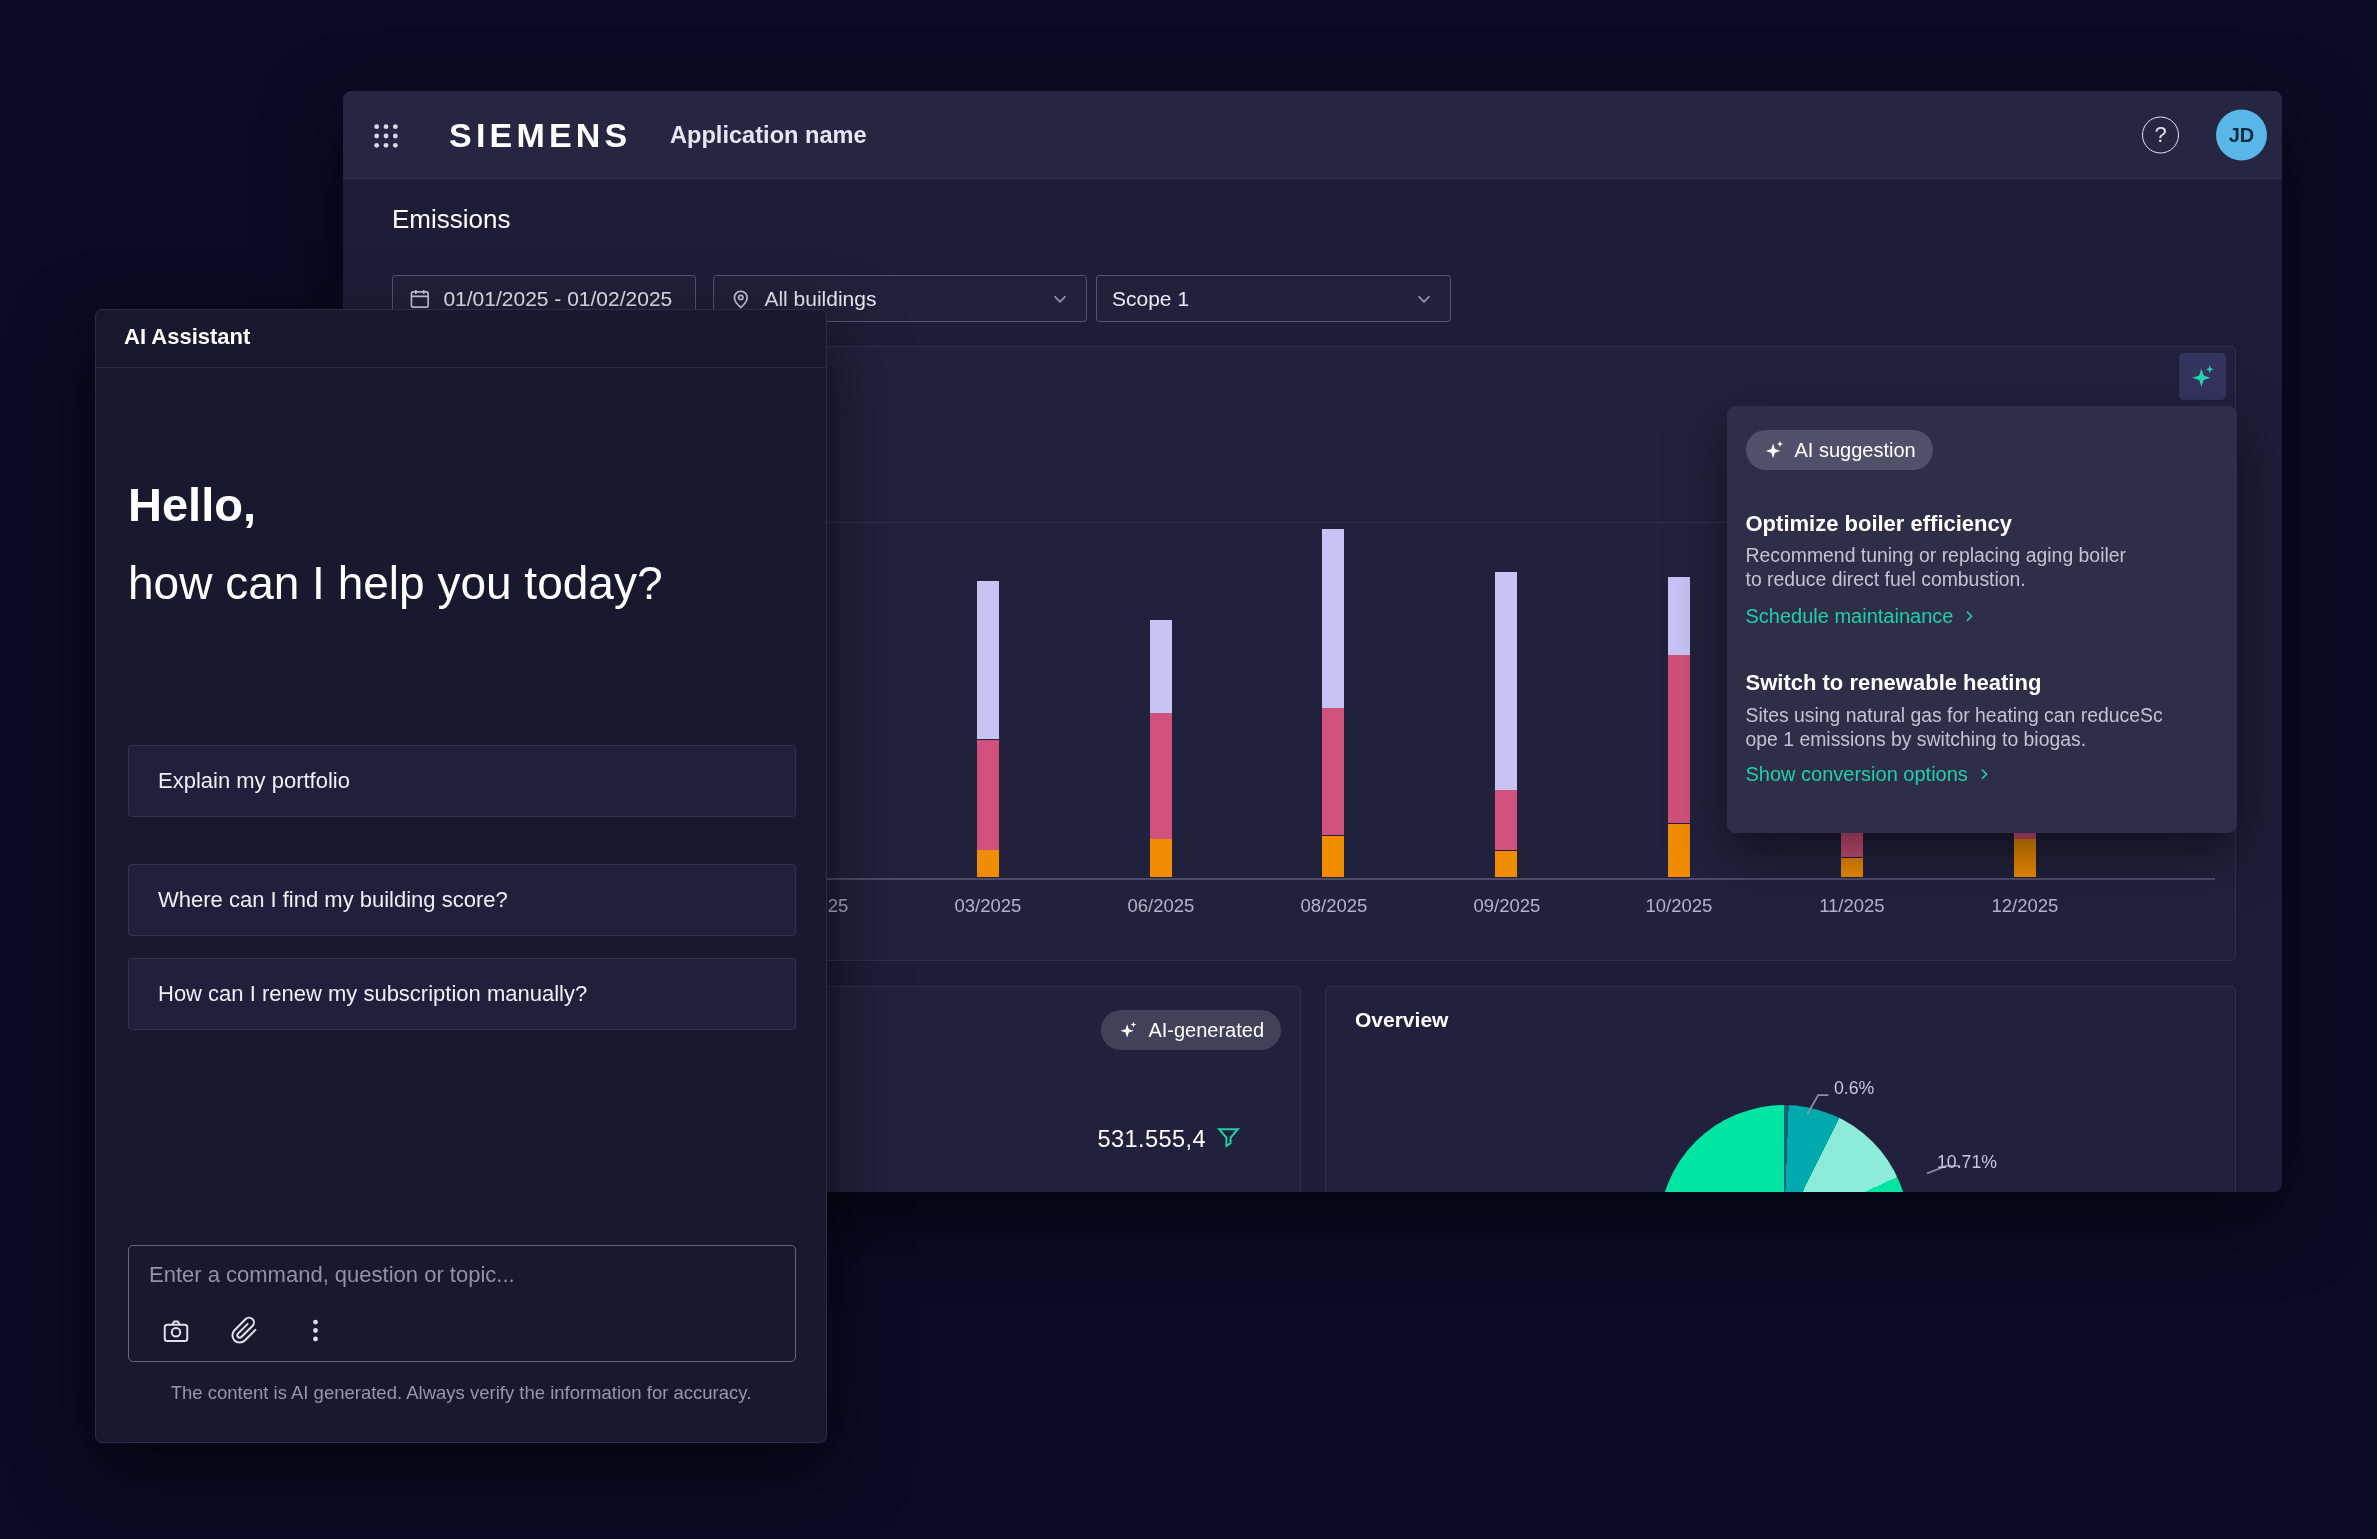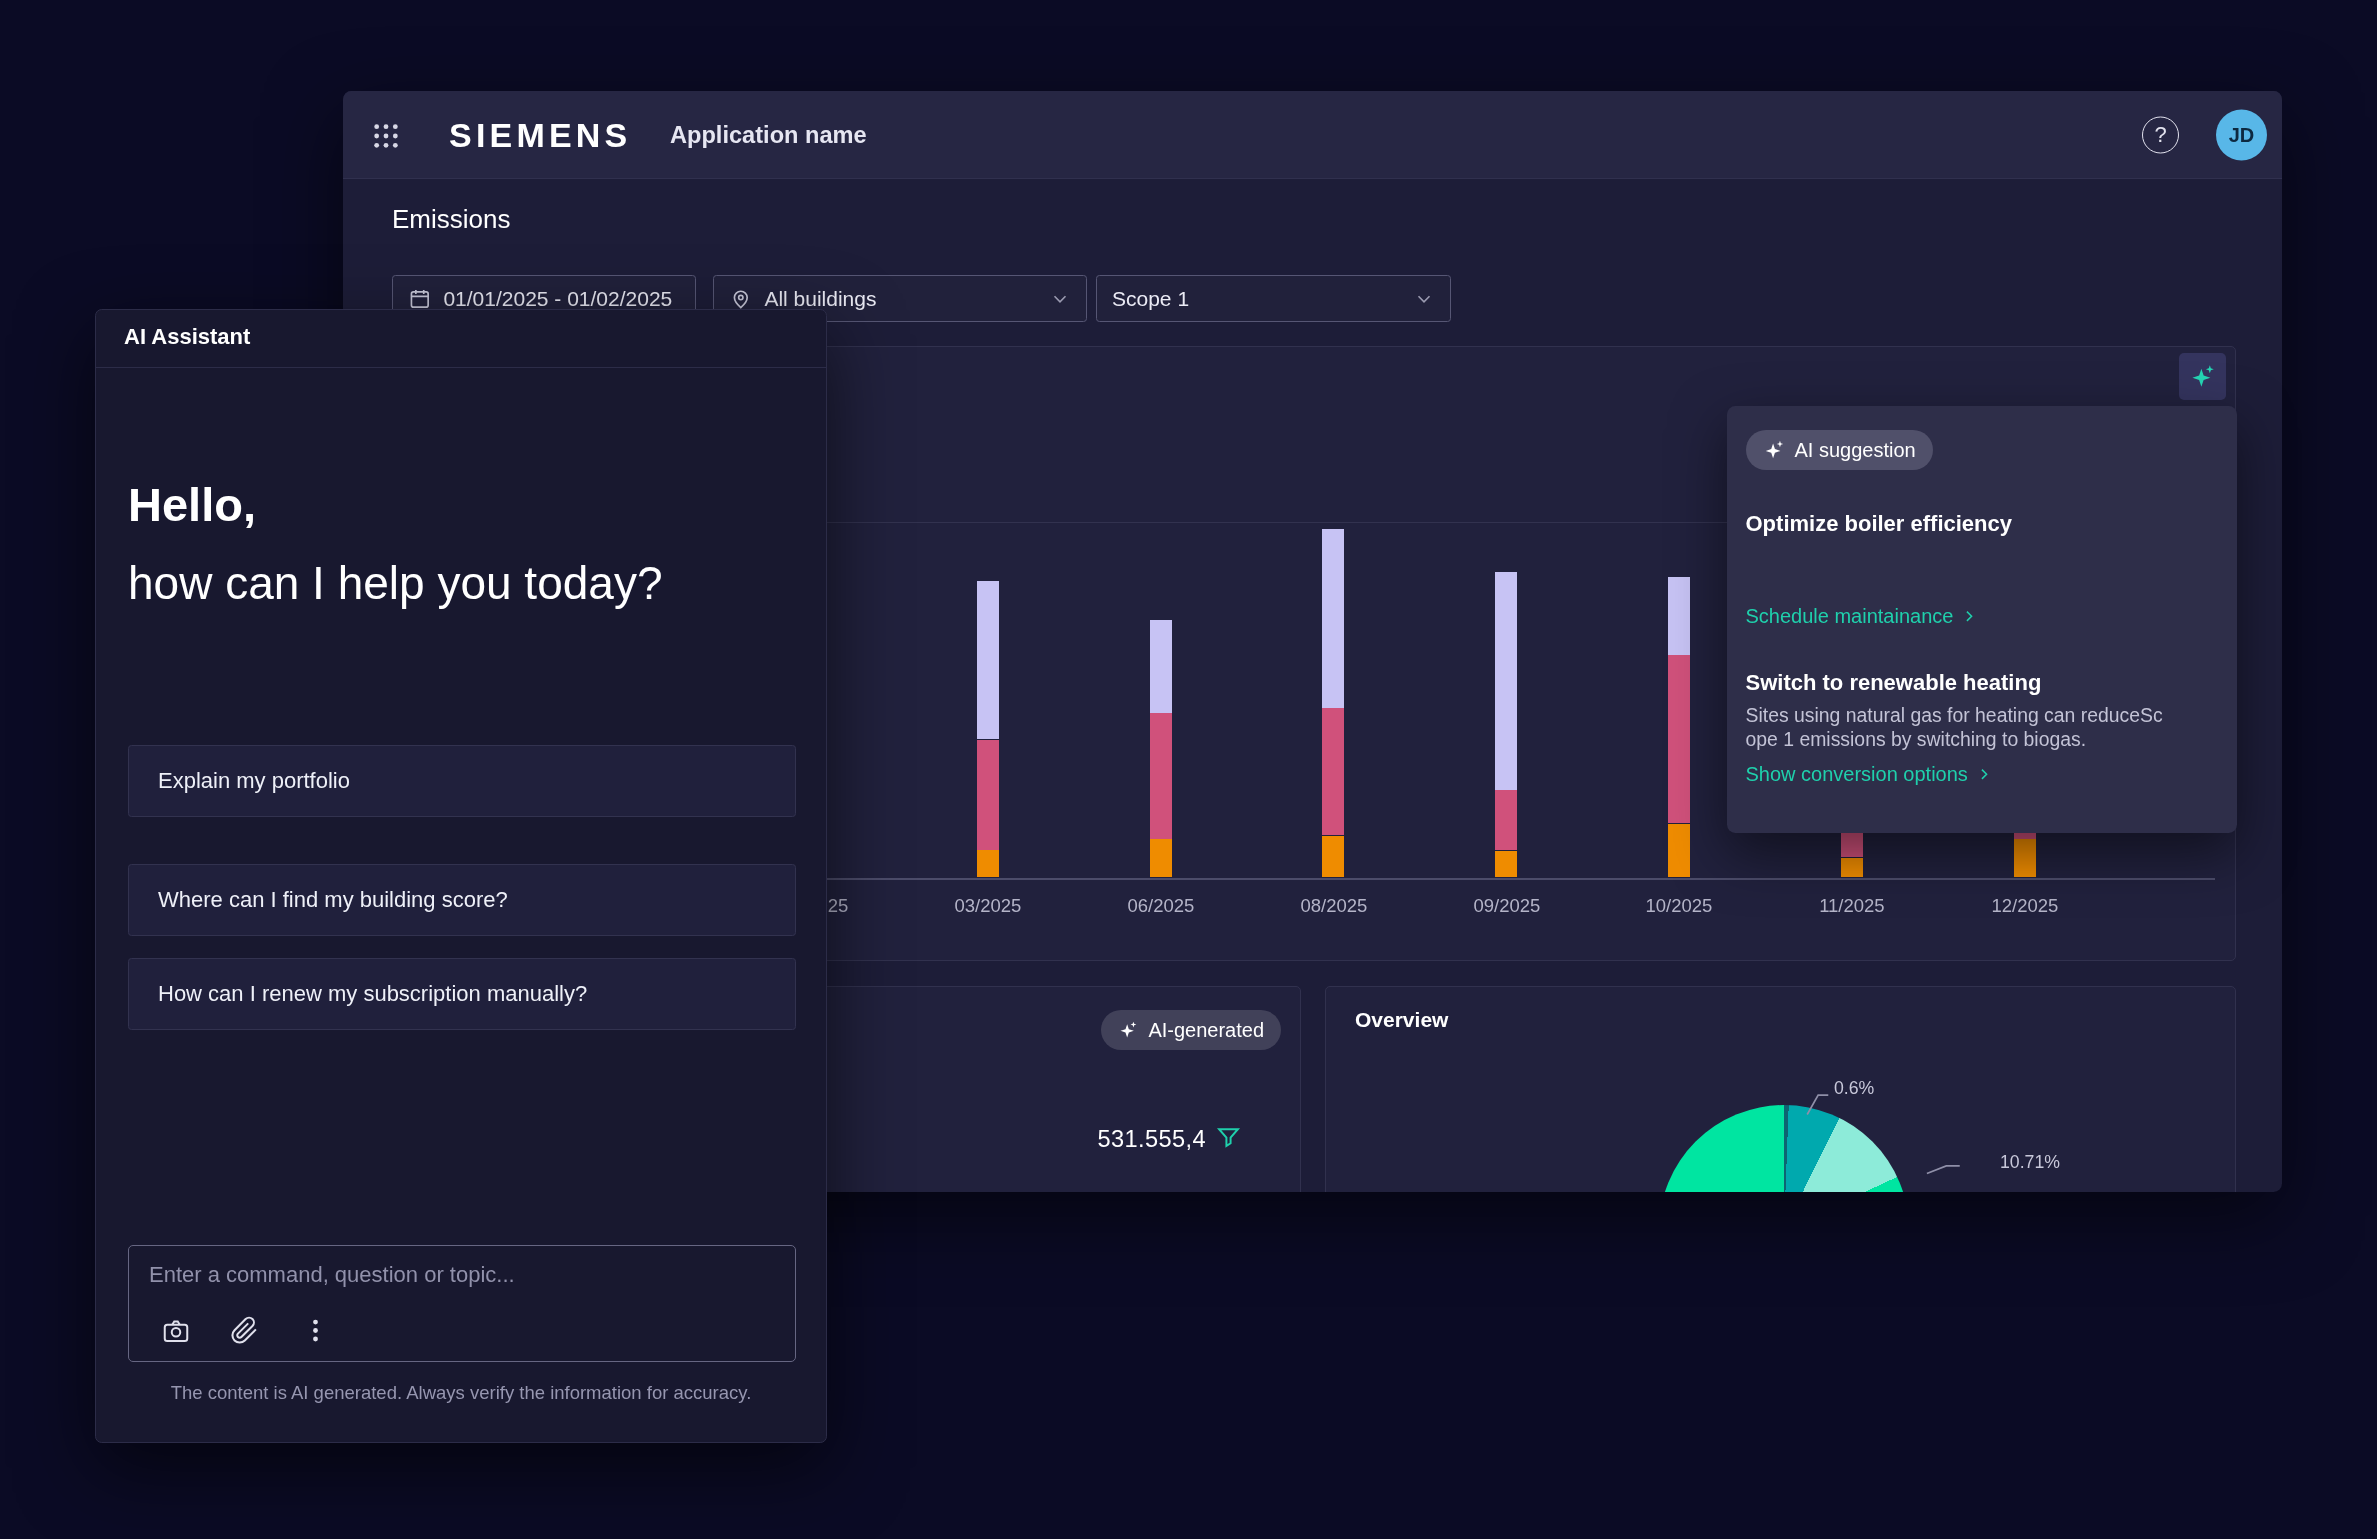--- a/index.html
+++ b/index.html
@@ -279,35 +279,39 @@
   </div>
 
   <div class="card overview-card">
     <div class="ov-title">Overview</div>
     <div class="pie" id="pie-circle" style="background: conic-gradient(rgb(13, 100, 114) 0%, rgb(13, 100, 114) 0.6%, rgb(0, 169, 174) 0.6%, rgb(0, 169, 174) 7.3%, rgb(141, 235, 217) 7.3%, rgb(141, 235, 217) 18.01%, rgb(0, 229, 161) 18.01%, rgb(0, 229, 161) 100%);"></div>
     <svg class="pie-leaders" width="911" height="287" viewBox="0 0 1081 340">
       <polyline points="596,128 584,128 571,151" fill="none" stroke="#8f8fa8" stroke-width="2"></polyline>
       <polyline points="752,212 736,212 713,221" fill="none" stroke="#8f8fa8" stroke-width="2"></polyline>
     </svg>
     <div class="pie-label" style="left:508px; top:91px;">0.6%</div>
-    <div class="pie-label" style="left:674px; top:165px;">10.71%</div>
+    <div class="pie-label" style="left:611px; top:165px;">10.71%</div>
   </div>
 
 </div>
 
 <div class="popover">
   <div class="pill">
     <svg viewBox="0 0 24 24" width="22" height="22" fill="#ffffff">
       <path d="M11 5 L13 11 L19 13 L13 15 L11 21 L9 15 L3 13 L9 11 Z"></path>
       <path d="M18.5 2 L19.4 4.6 L22 5.5 L19.4 6.4 L18.5 9 L17.6 6.4 L15 5.5 L17.6 4.6 Z"></path>
     </svg>
     <span>AI suggestion</span>
   </div>
 
   <div class="pop-h" style="top:105px;">Optimize boiler efficiency</div>
+  <div class="pop-p" style="top:137px;">
+    <span>Recommend tuning or replacing aging boiler</span>
+    <span>to reduce direct fuel combustion.</span>
+  </div>
   <a class="pop-link" style="top:199px;">
     <span>Schedule maintainance</span>
     <svg viewBox="0 0 24 24" width="18.5" height="18.5" fill="none" stroke="currentColor" stroke-width="2">
         <polyline points="9 6 15 12 9 18"></polyline>
       </svg>
   </a>
 
   <div class="pop-h" style="top:264px;">Switch to renewable heating</div>
   <div class="pop-p" style="top:297px;">
     <span>Sites using natural gas for heating can reduceSc</span>

